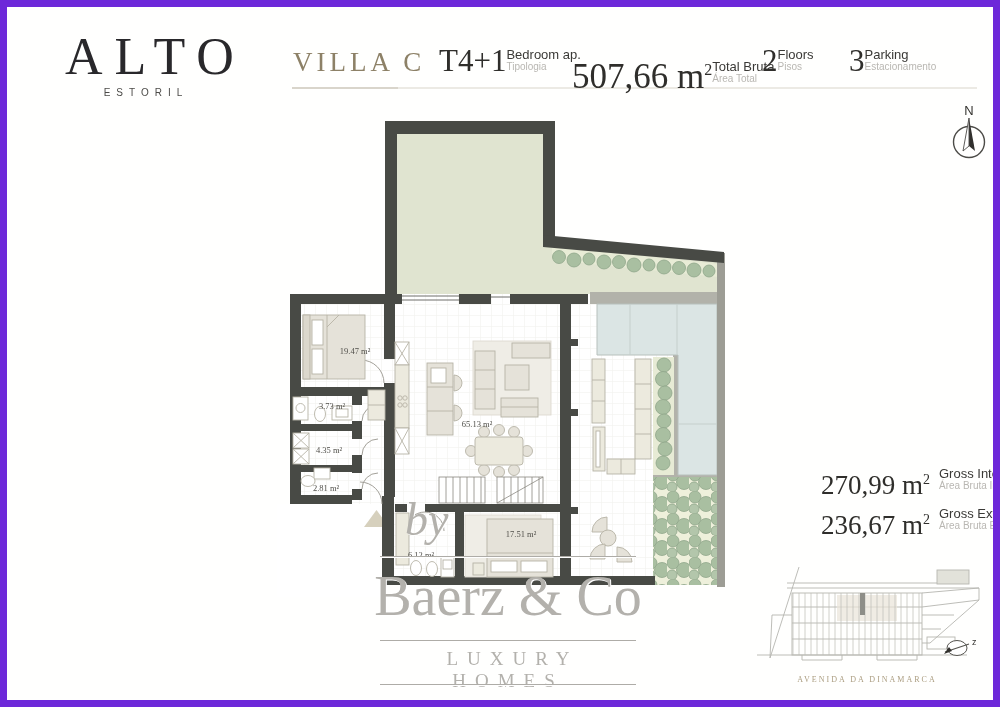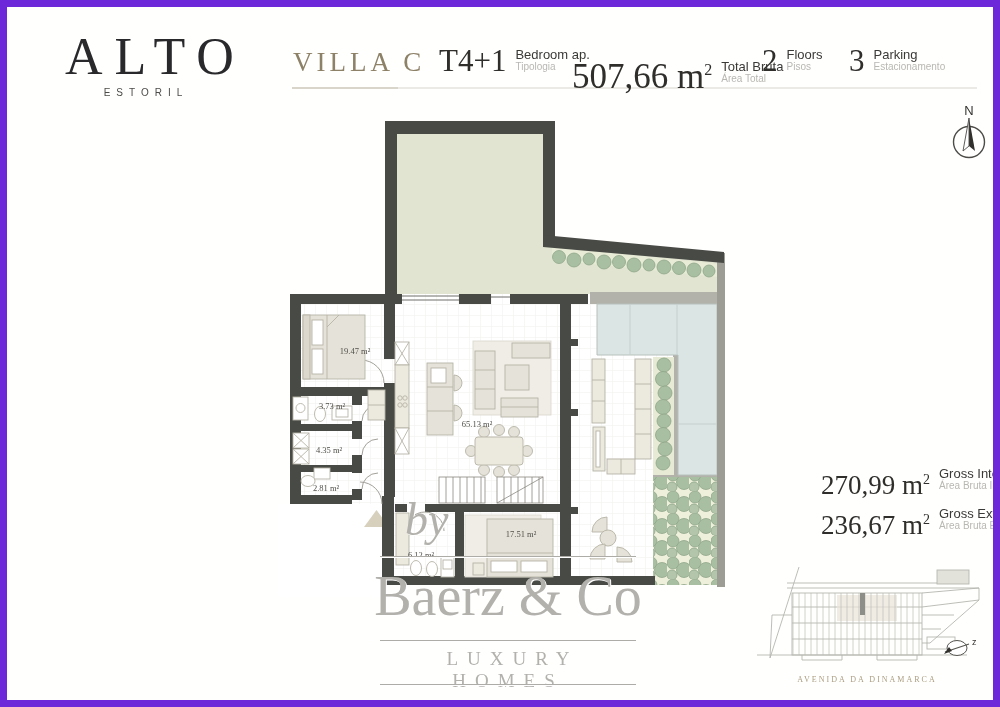--- a/index.html
+++ b/index.html
@@ -10,21 +10,21 @@
   .logo{position:absolute;left:52px;top:22px;width:170px;text-align:center;color:#29282b;}
   .logo-main{font-family:"Liberation Serif",serif;font-size:52px;letter-spacing:12px;
              font-weight:400;line-height:56px;margin-left:6px;}
   .logo-sub{font-size:10px;letter-spacing:6px;color:#4c4b48;margin-top:2px;margin-left:4px;}
 
   .villa{position:absolute;left:286px;top:40px;font-family:"Liberation Serif",serif;
          font-size:27px;letter-spacing:4px;color:#8d8167;}
   .header-rule{position:absolute;left:285px;top:80px;width:685px;height:2px;background:#eceae4;}
   .villa-rule{position:absolute;left:285px;top:80px;width:106px;height:2px;background:#d9d5cb;}
 
-  .stat{position:absolute;top:36px;display:flex;gap:9px;align-items:flex-start;}
+  .stat{position:absolute;top:36px;display:flex;align-items:flex-start;}
   .stat-value{font-family:"Liberation Serif",serif;font-size:31px;color:#2f2e2b;line-height:36px;white-space:nowrap;}
   .stat-value sup{font-size:16px;}
   .stat-big{font-size:35px;}
   .stat-labels{padding-top:6px;}
   .lab-en{font-size:13px;font-weight:normal;color:#3a3936;line-height:12px;white-space:nowrap;}
   .lab-pt{font-size:10px;color:#b9b7b2;line-height:12px;white-space:nowrap;}
 
   
   .area-stat{position:absolute;display:flex;gap:9px;align-items:flex-start;}
   .area-num{font-family:"Liberation Serif",serif;font-size:27px;color:#2f2e2b;width:133px;

